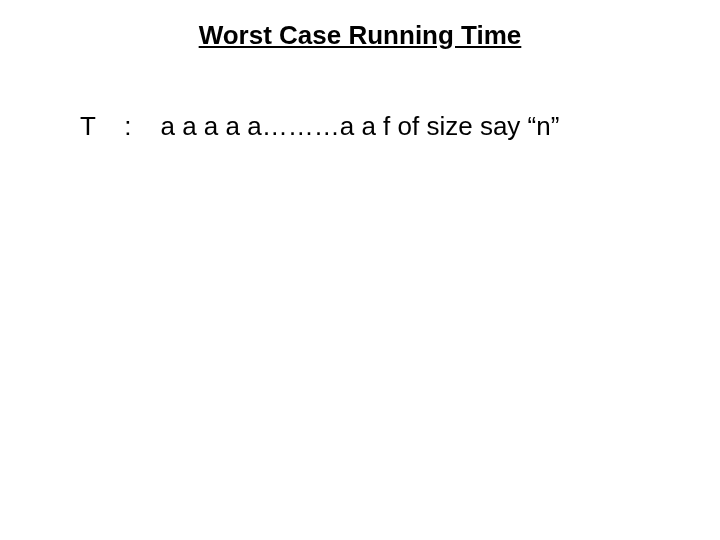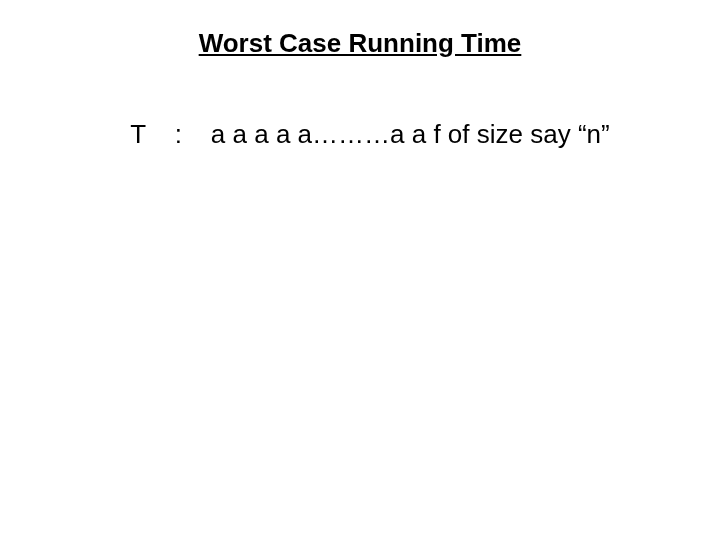--- a/index.html
+++ b/index.html
@@ -16,21 +16,21 @@
       overflow: hidden;
     }
 
     .page-container {
       width: 720px;
       height: 540px;
       position: relative;
       display: flex;
       flex-direction: column;
       align-items: flex-start;
-      padding: 28px 60px;
+      padding: 20px 60px;
     }
 
     .title-section {
       width: 100%;
       display: flex;
       justify-content: center;
       margin-bottom: 60px;
     }
 
     .title-text {
@@ -39,21 +39,20 @@
       text-decoration: underline;
       color: #000000;
     }
 
     .content-section {
       width: 100%;
       display: flex;
       flex-direction: column;
       gap: 28px;
       padding-left: 20px;
-      align-items: center;
     }
 
     .line {
       font-size: 26px;
       color: #000000;
       white-space: nowrap;
     }
 
     .label {
       font-weight: normal;

